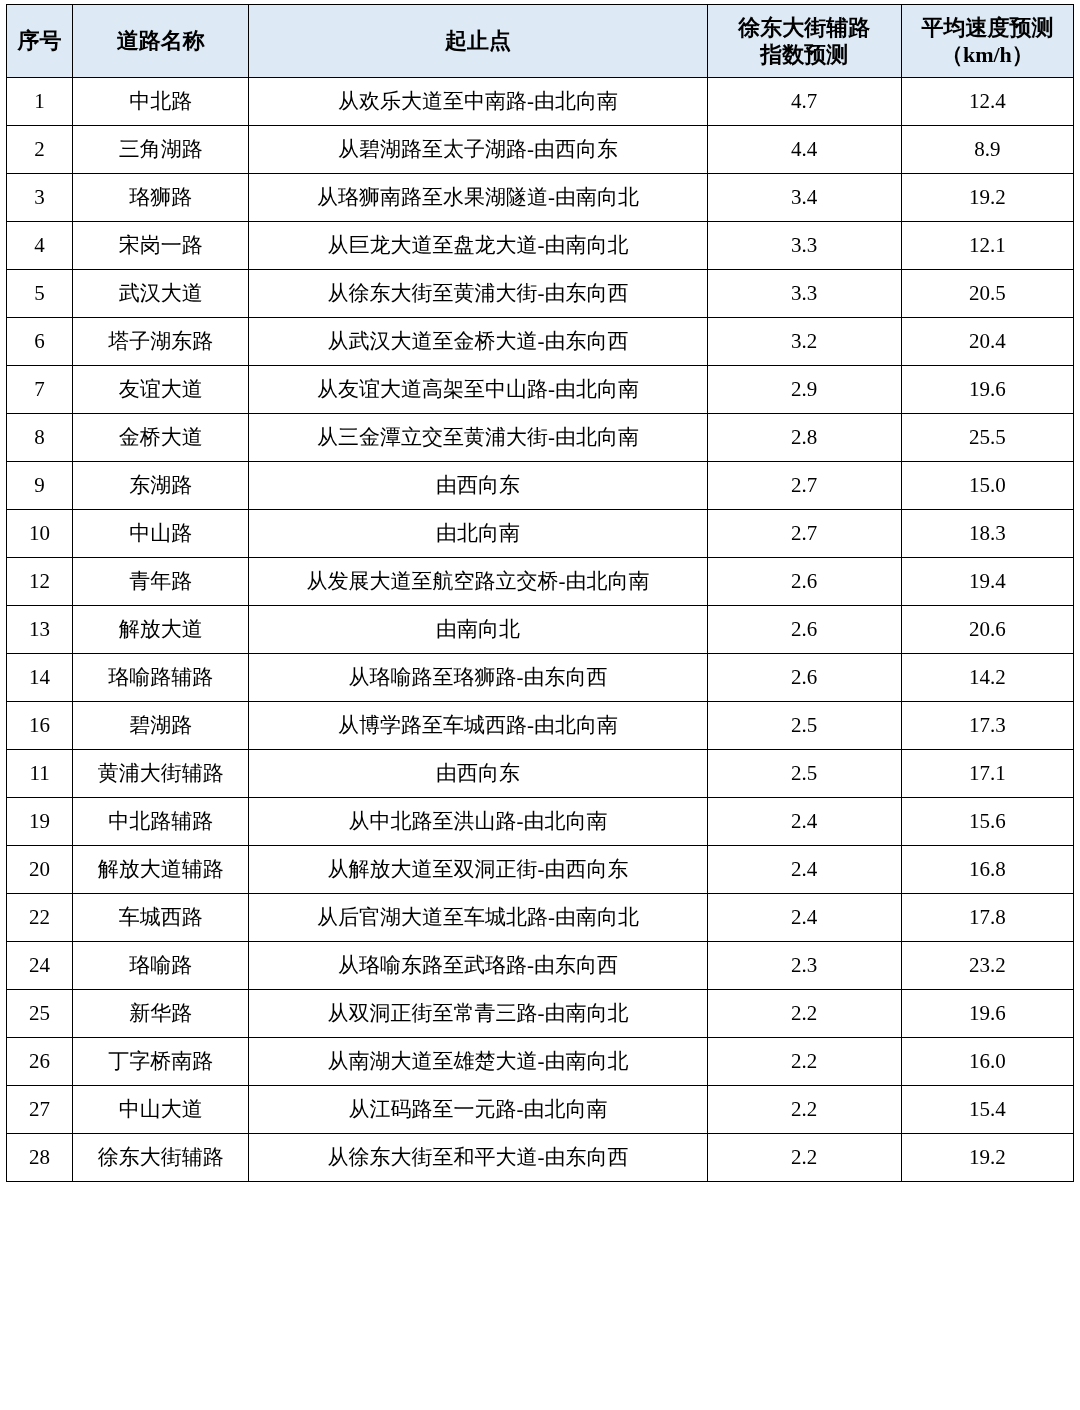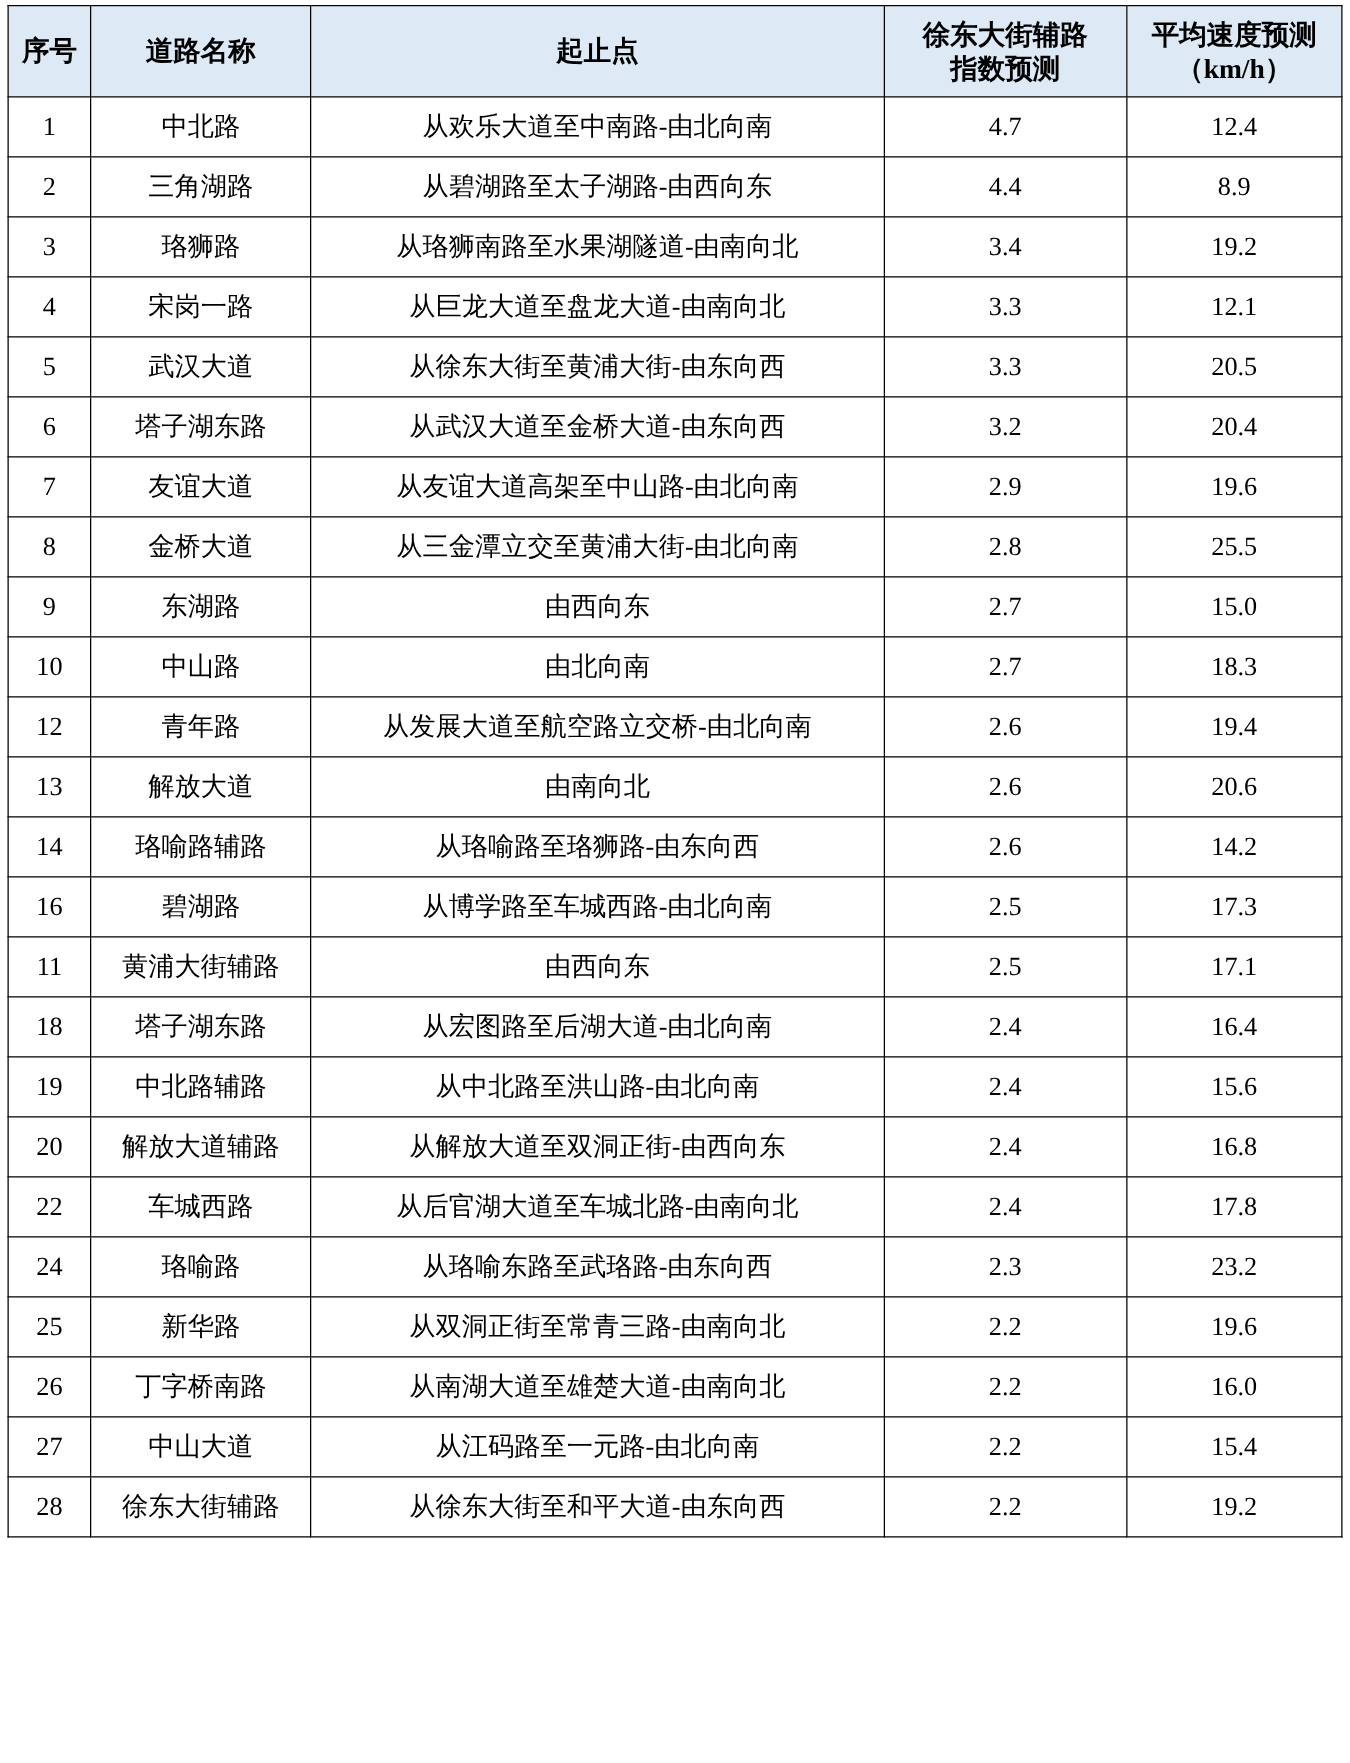--- a/index.html
+++ b/index.html
@@ -184,27 +184,20 @@
           <td class="cell-val">17.3</td>
         </tr>
         <tr>
           <td class="cell-idx">11</td>
           <td class="cell-name">黄浦大街辅路</td>
           <td class="cell-seg">由西向东</td>
           <td class="cell-val">2.5</td>
           <td class="cell-val">17.1</td>
         </tr>
         <tr>
-          <td class="cell-idx">18</td>
-          <td class="cell-name">塔子湖东路</td>
-          <td class="cell-seg">从宏图路至后湖大道-由北向南</td>
-          <td class="cell-val">2.4</td>
-          <td class="cell-val">16.4</td>
-        </tr>
-        <tr>
           <td class="cell-idx">19</td>
           <td class="cell-name">中北路辅路</td>
           <td class="cell-seg">从中北路至洪山路-由北向南</td>
           <td class="cell-val">2.4</td>
           <td class="cell-val">15.6</td>
         </tr>
         <tr>
           <td class="cell-idx">20</td>
           <td class="cell-name">解放大道辅路</td>
           <td class="cell-seg">从解放大道至双洞正街-由西向东</td>

